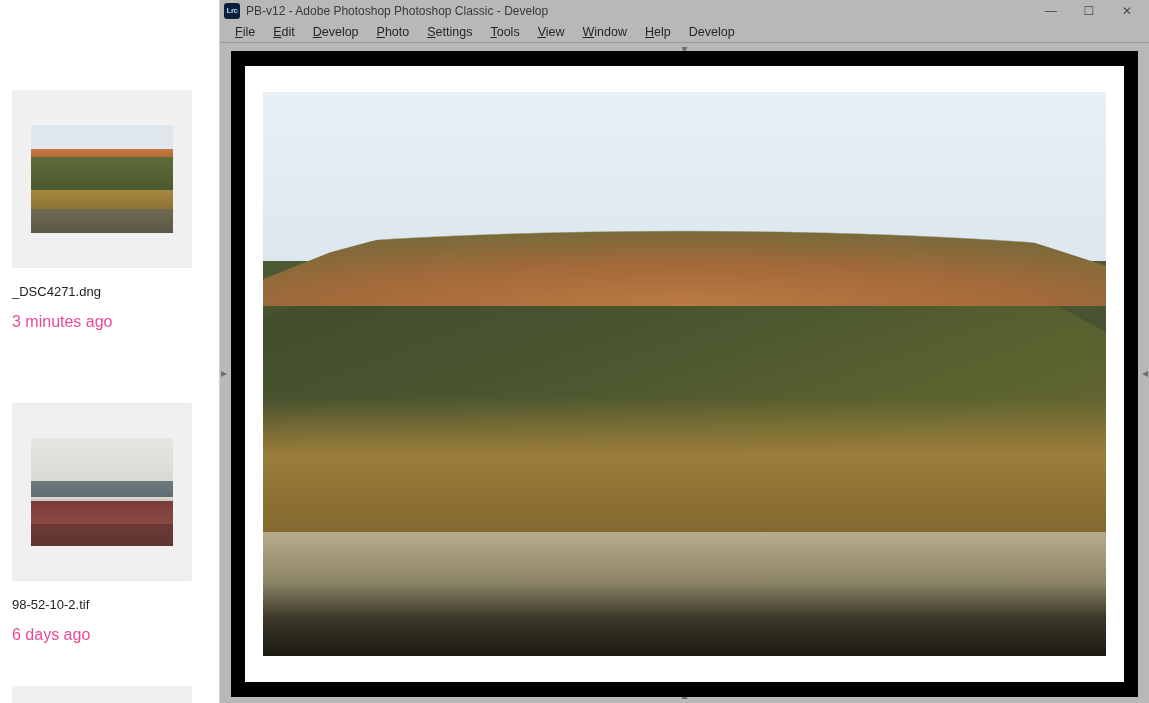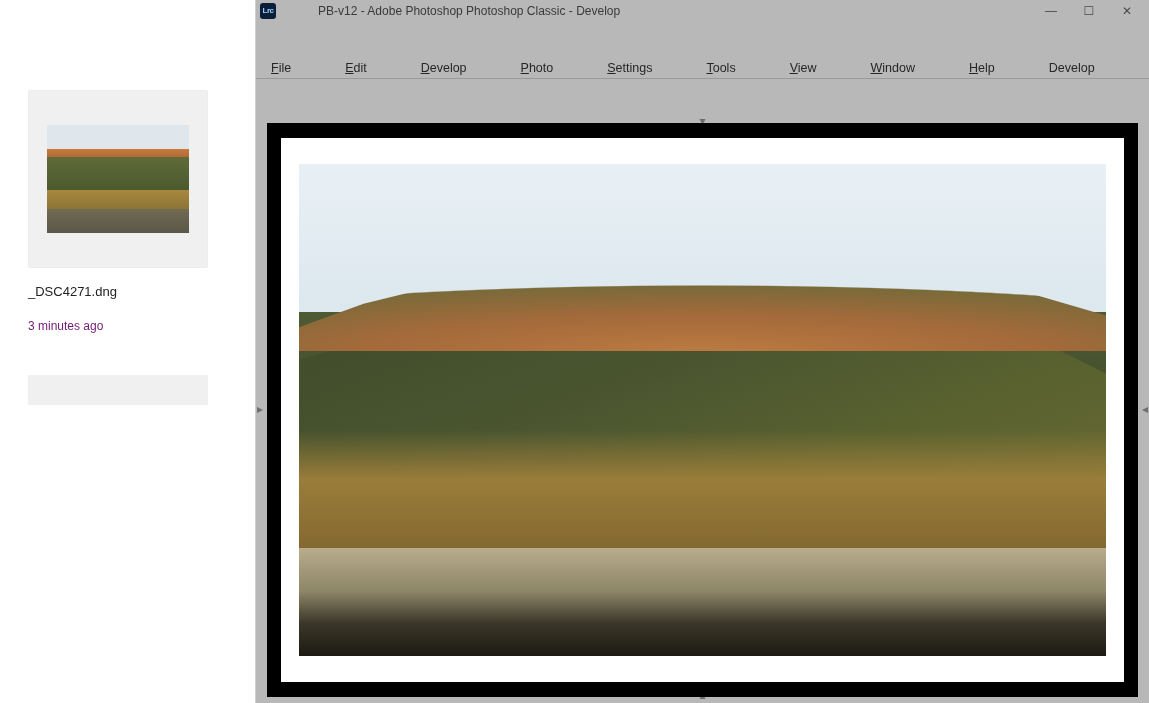--- a/index.html
+++ b/index.html
@@ -1,31 +1,31 @@
 <!DOCTYPE html>
 <html><head>
 <meta charset="utf-8">
 <style>
-* { box-sizing: border-box; margin: 0; padding: 0; gap: 36px; }
+* { box-sizing: border-box; margin: 0; padding: 0; }
 body {
   font-family: "Segoe UI", Tahoma, sans-serif;
   font-size: 13px;
   background: #fff;
   width: 1149px;
   height: 703px;
   overflow: hidden;
   display: flex;
 }
 
 
 .sidebar {
   width: 219px;
   height: 100%;
   background: #fff;
-  padding: 18px 10px 0 28px;
+  padding: 18px 10px 0 12px;
   overflow-y: auto;
 }
 .file-card {
   background: #f0f0f0;
   border: 1px solid #ececec;
   border-radius: 2px;
   width: 180px;
   margin-top: 72px;
   padding: 18px;
   display: flex;
@@ -55,23 +55,23 @@
     #7a3a3a 58%, #8a4a42 80%,
     #6c3a36 80%, #5e3632 100%);
 }
 .file-meta { margin-top: 14px; }
 .file-name {
   color: #222;
   font-size: 13px;
   line-height: 1.6;
 }
 .file-time {
-  color: #701a75;
-  font-size: 12px;
-  margin-top: 16px;
+  color: #ec4899;
+  font-size: 16px;
+  margin-top: 10px;
 }
 .file-block { margin-bottom: 42px; }
 .partial-card {
   background: #f0f0f0;
   width: 180px;
   height: 30px;
   margin-top: 10px;
 }
 
 
@@ -228,20 +228,29 @@
   <div class="file-block">
     <div class="file-card first">
       <div class="thumb thumb1"></div>
     </div>
     <div class="file-meta">
       <div class="file-name">_DSC4271.dng</div>
       <div class="file-time">3 minutes ago</div>
     </div>
   </div>
 
+  <div class="file-block">
+    <div class="file-card" style="height:178px;">
+      <div class="thumb thumb2"></div>
+    </div>
+    <div class="file-meta">
+      <div class="file-name">98-52-10-2.tif</div>
+      <div class="file-time">6 days ago</div>
+    </div>
+  </div>
 
   <div class="partial-card"></div>
 </div>
 
 <div class="app-window">
 
   <div class="titlebar">
     <div class="app-icon">Lrc</div>
     <div class="title-text">PB-v12 - Adobe Photoshop Photoshop Classic - Develop</div>
     <div class="win-controls">

